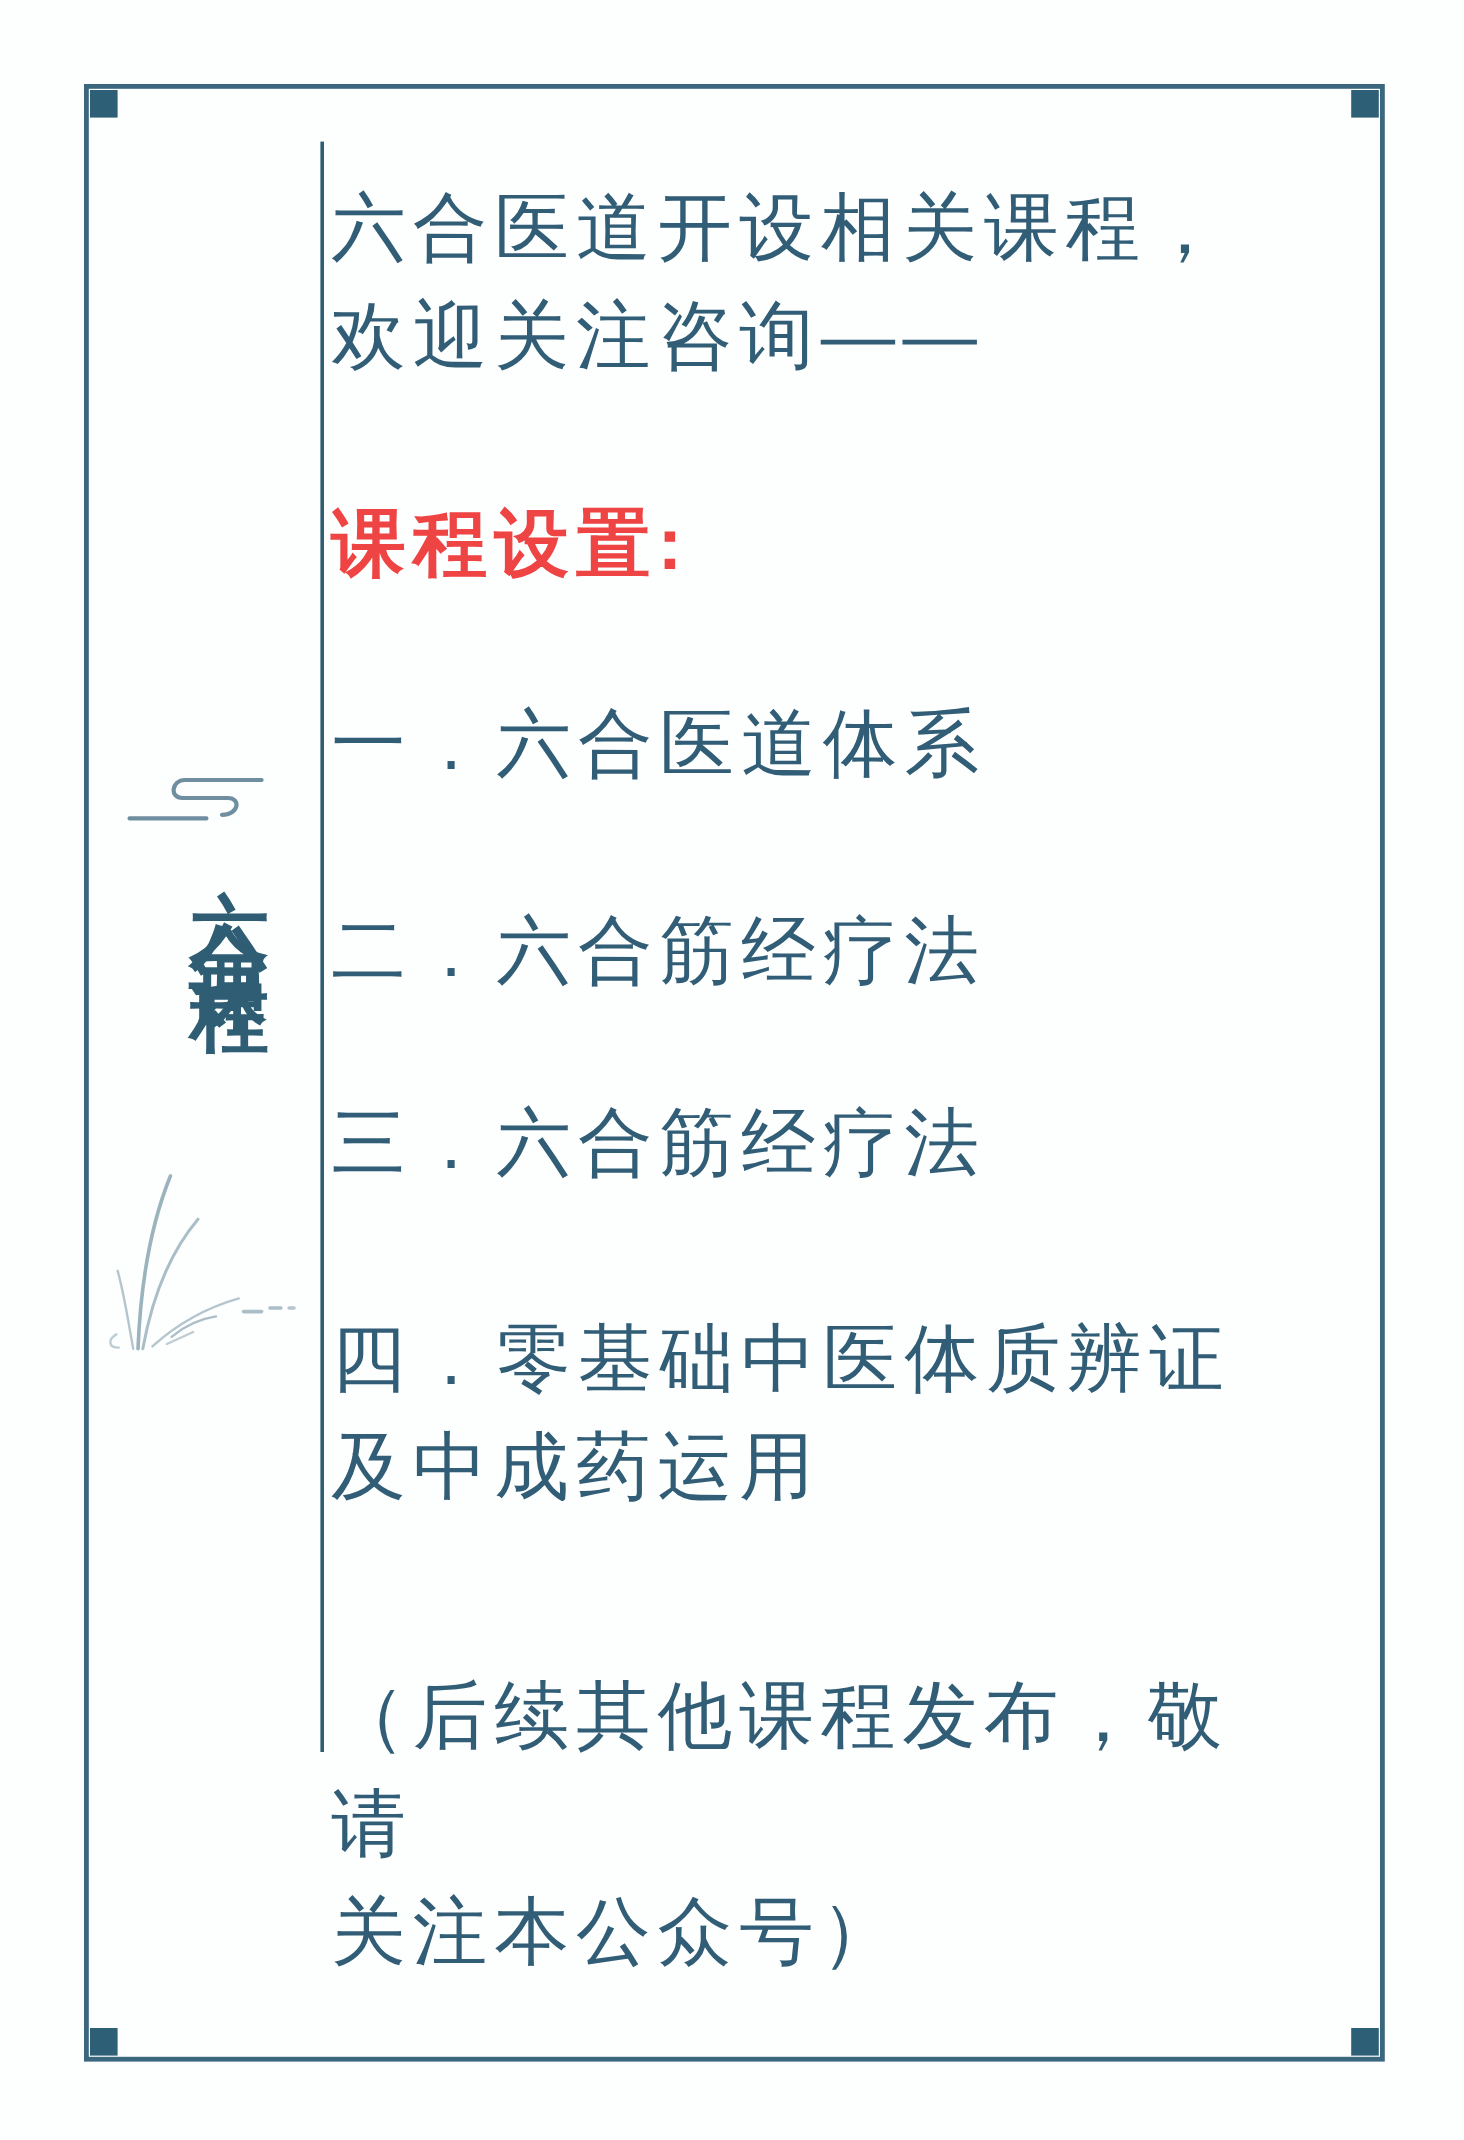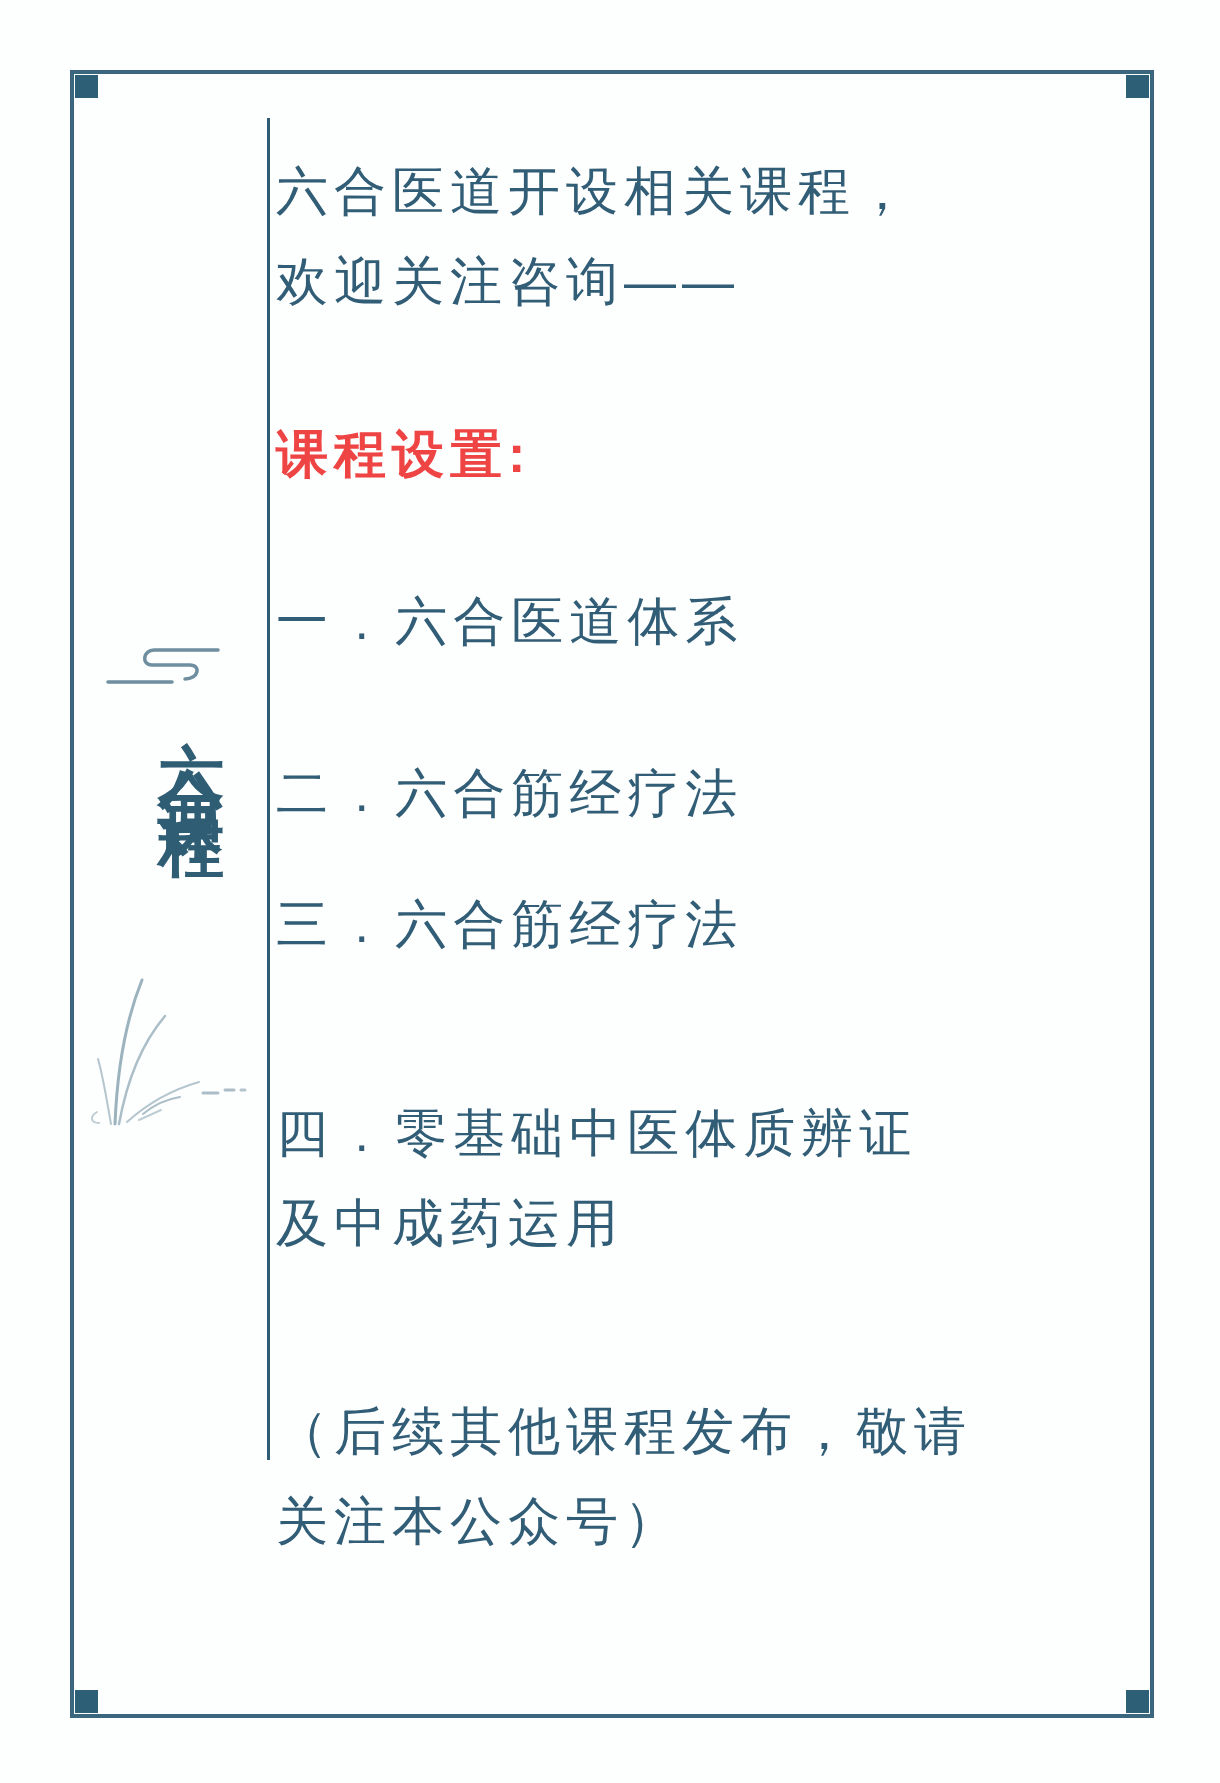--- a/index.html
+++ b/index.html
@@ -39,30 +39,30 @@
     text-orientation:upright;
     font-size:66px;font-weight:700;
     letter-spacing:28px;line-height:1.15;
     color:#2e5d74;
   }
   .grass-sketch{position:absolute;left:85px;top:962px;}
   
   .content{position:absolute;left:276px;top:0;width:810px;}
   .tblock{
     position:absolute;left:0;
-    font-size:52px;letter-spacing:6px;
+    font-size:62px;letter-spacing:6px;
     line-height:90px;
     white-space:pre-line;
     color:#315e76;
   }
   .intro{top:146px;}
   .heading{top:409px;font-weight:700;color:#ef4444;}
   .item1{top:576px;}
   .item2{top:748px;}
-  .item3{top:879px;text-align:right;}
+  .item3{top:908px;text-align:right;}
   .item4{top:1088px;}
   .footnote{top:1386px;}
 </style>
 </head>
 <body>
 
 <div class="canvas">
 
   <div class="frame">
     <div class="corner tl"></div>

